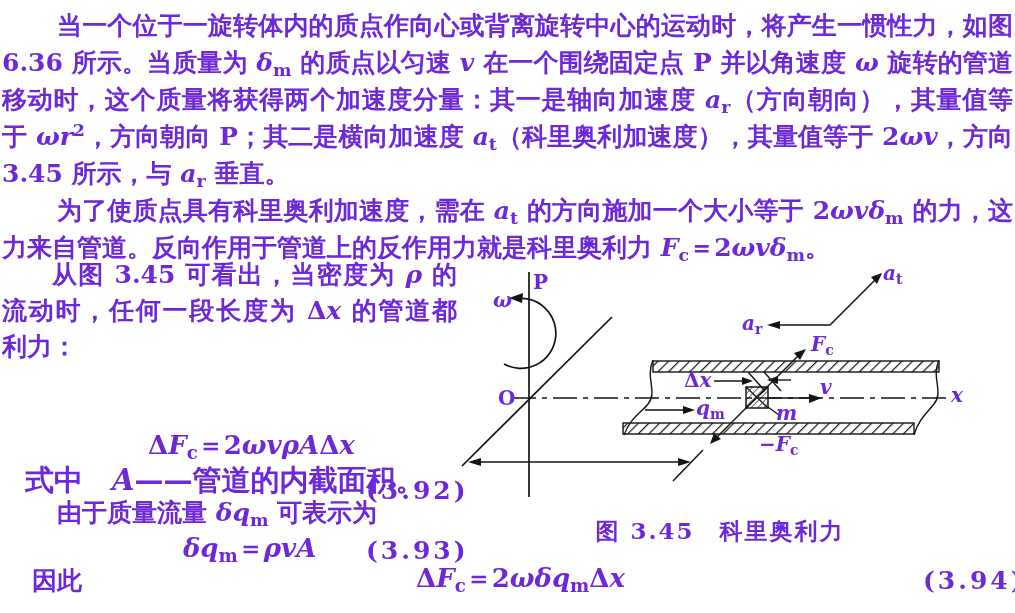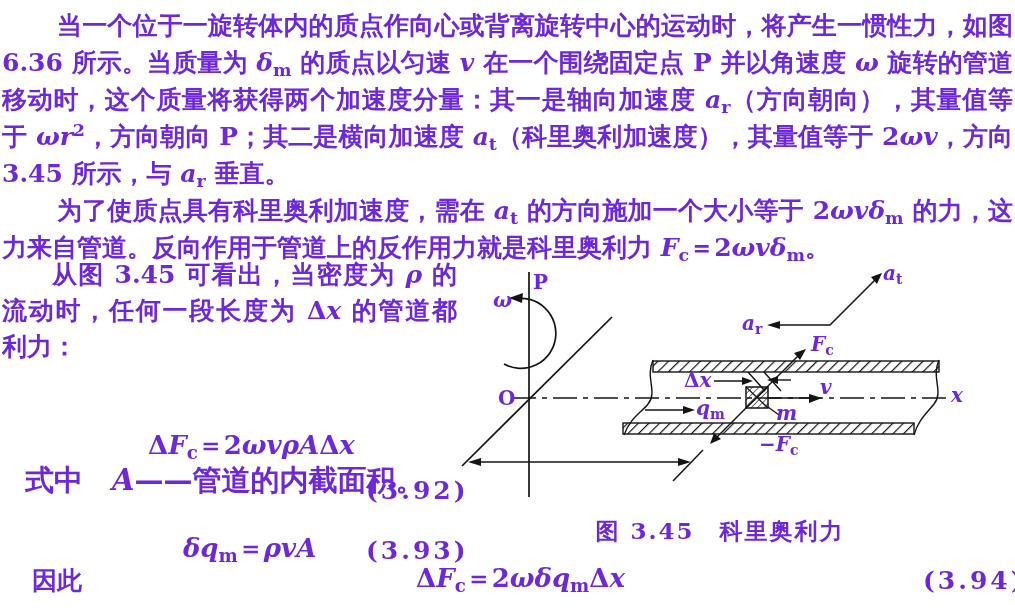--- a/index.html
+++ b/index.html
@@ -40,20 +40,21 @@
   <div class="leftcol">
     <div class="ln j ind2"><span>从图 3.45 可看出，当密度为 </span><span class="i">ρ</span><span> 的流</span></div>
     <div class="ln j"><span>流动时，任何一段长度为 Δ</span><span class="i">x</span><span> 的管道都</span></div>
     <div class="ln"><span>利力：</span></div>
   </div>
 
   <div class="eqrow" style="left:148px;top:430px;"><span>Δ</span><span class="i">F</span><span class="sb">c</span><span>＝2</span><span class="i">ωvρA</span><span>Δ</span><span class="i">x</span></div>
   <div class="eqnum" style="left:366px;top:433px;margin-top:43px;">(3.92)</div>
 
   <div class="eqrow" style="left:25px;top:465px;font-size:29px;"><span>式中　</span><span class="i">A</span><span>——管道的内截面积。</span></div>
+  <div class="eqrow" style="left:57px;top:498px;font-size:25px;"><span>由于质量流量 </span><span class="i">δq</span><span class="sb">m</span><span> 可表示为</span></div>
 
   <div class="eqrow" style="left:183px;top:533px;"><span class="i">δq</span><span class="sb">m</span><span>＝</span><span class="i">ρvA</span></div>
   <div class="eqnum" style="left:366px;top:536px;">(3.93)</div>
 
   <div class="eqrow" style="left:32px;top:566px;font-size:25px;">因此</div>
   <div class="eqrow" style="left:416px;top:563px;"><span>Δ</span><span class="i">F</span><span class="sb">c</span><span>＝2</span><span class="i">ωδq</span><span class="sb">m</span><span>Δ</span><span class="i">x</span></div>
   <div class="eqnum" style="left:923px;top:566px;">(3.94)</div>
 
   <svg width="1015" height="613" viewBox="0 0 1015 613">
     <defs>

